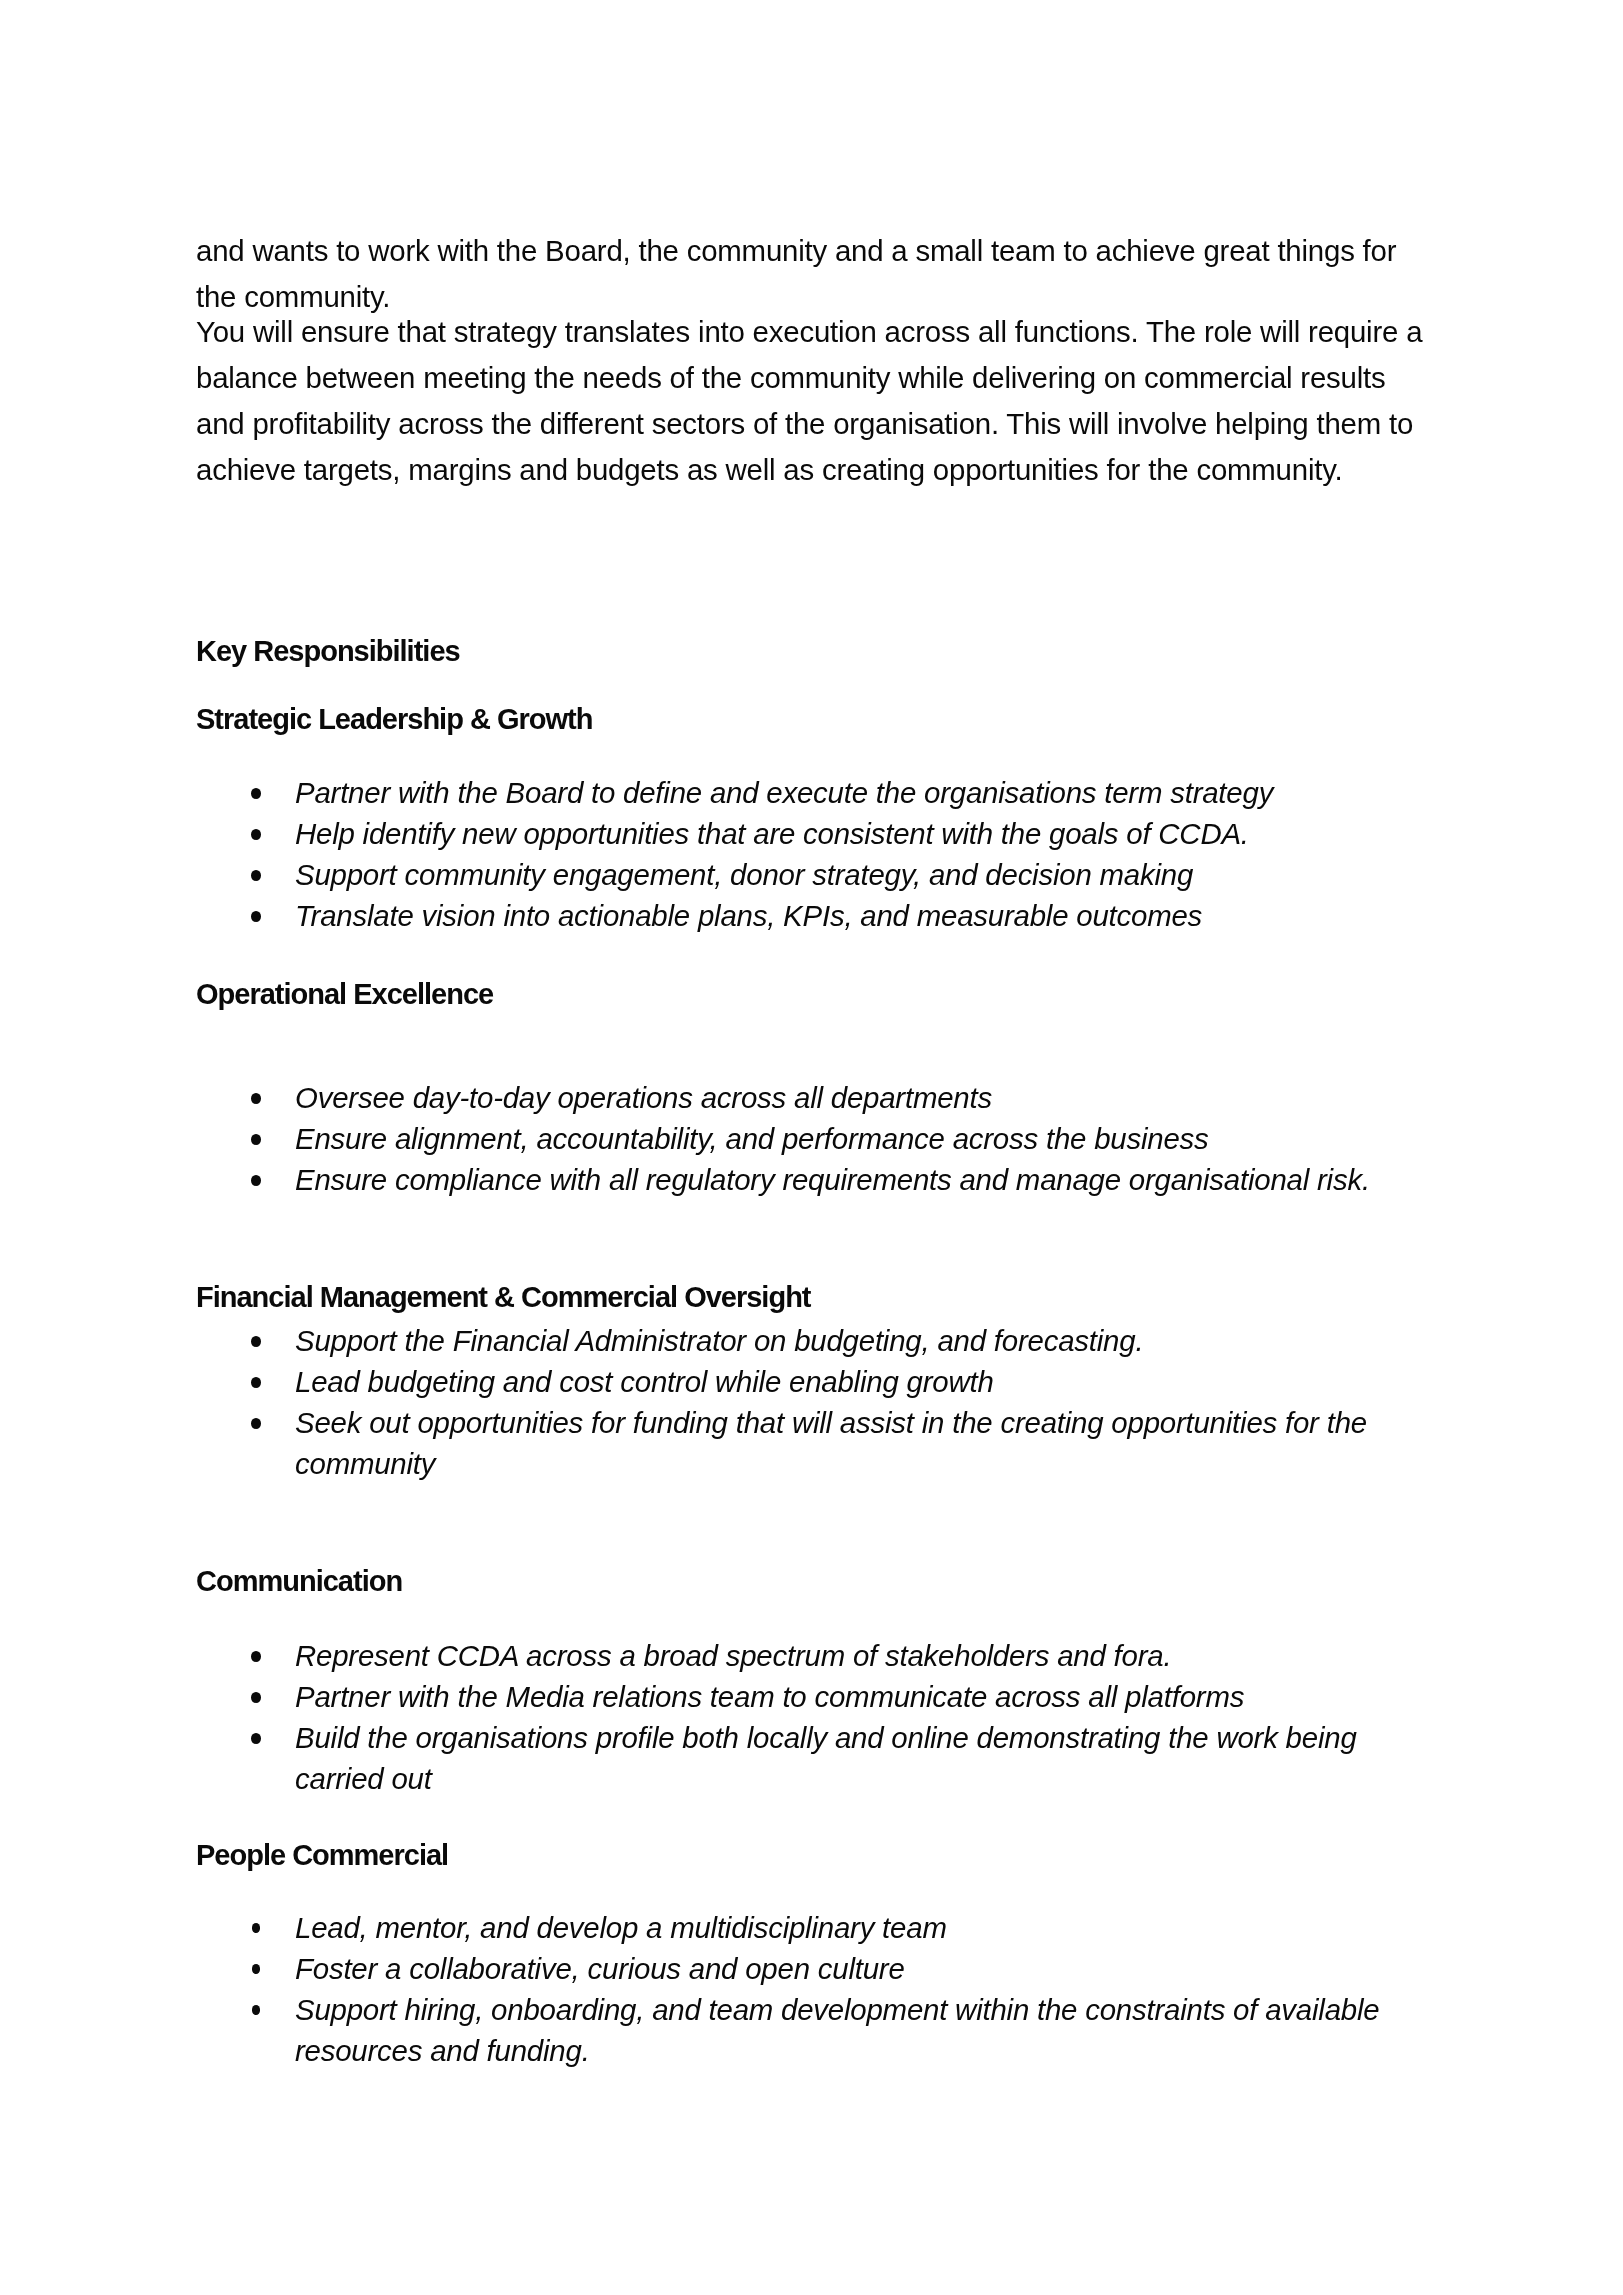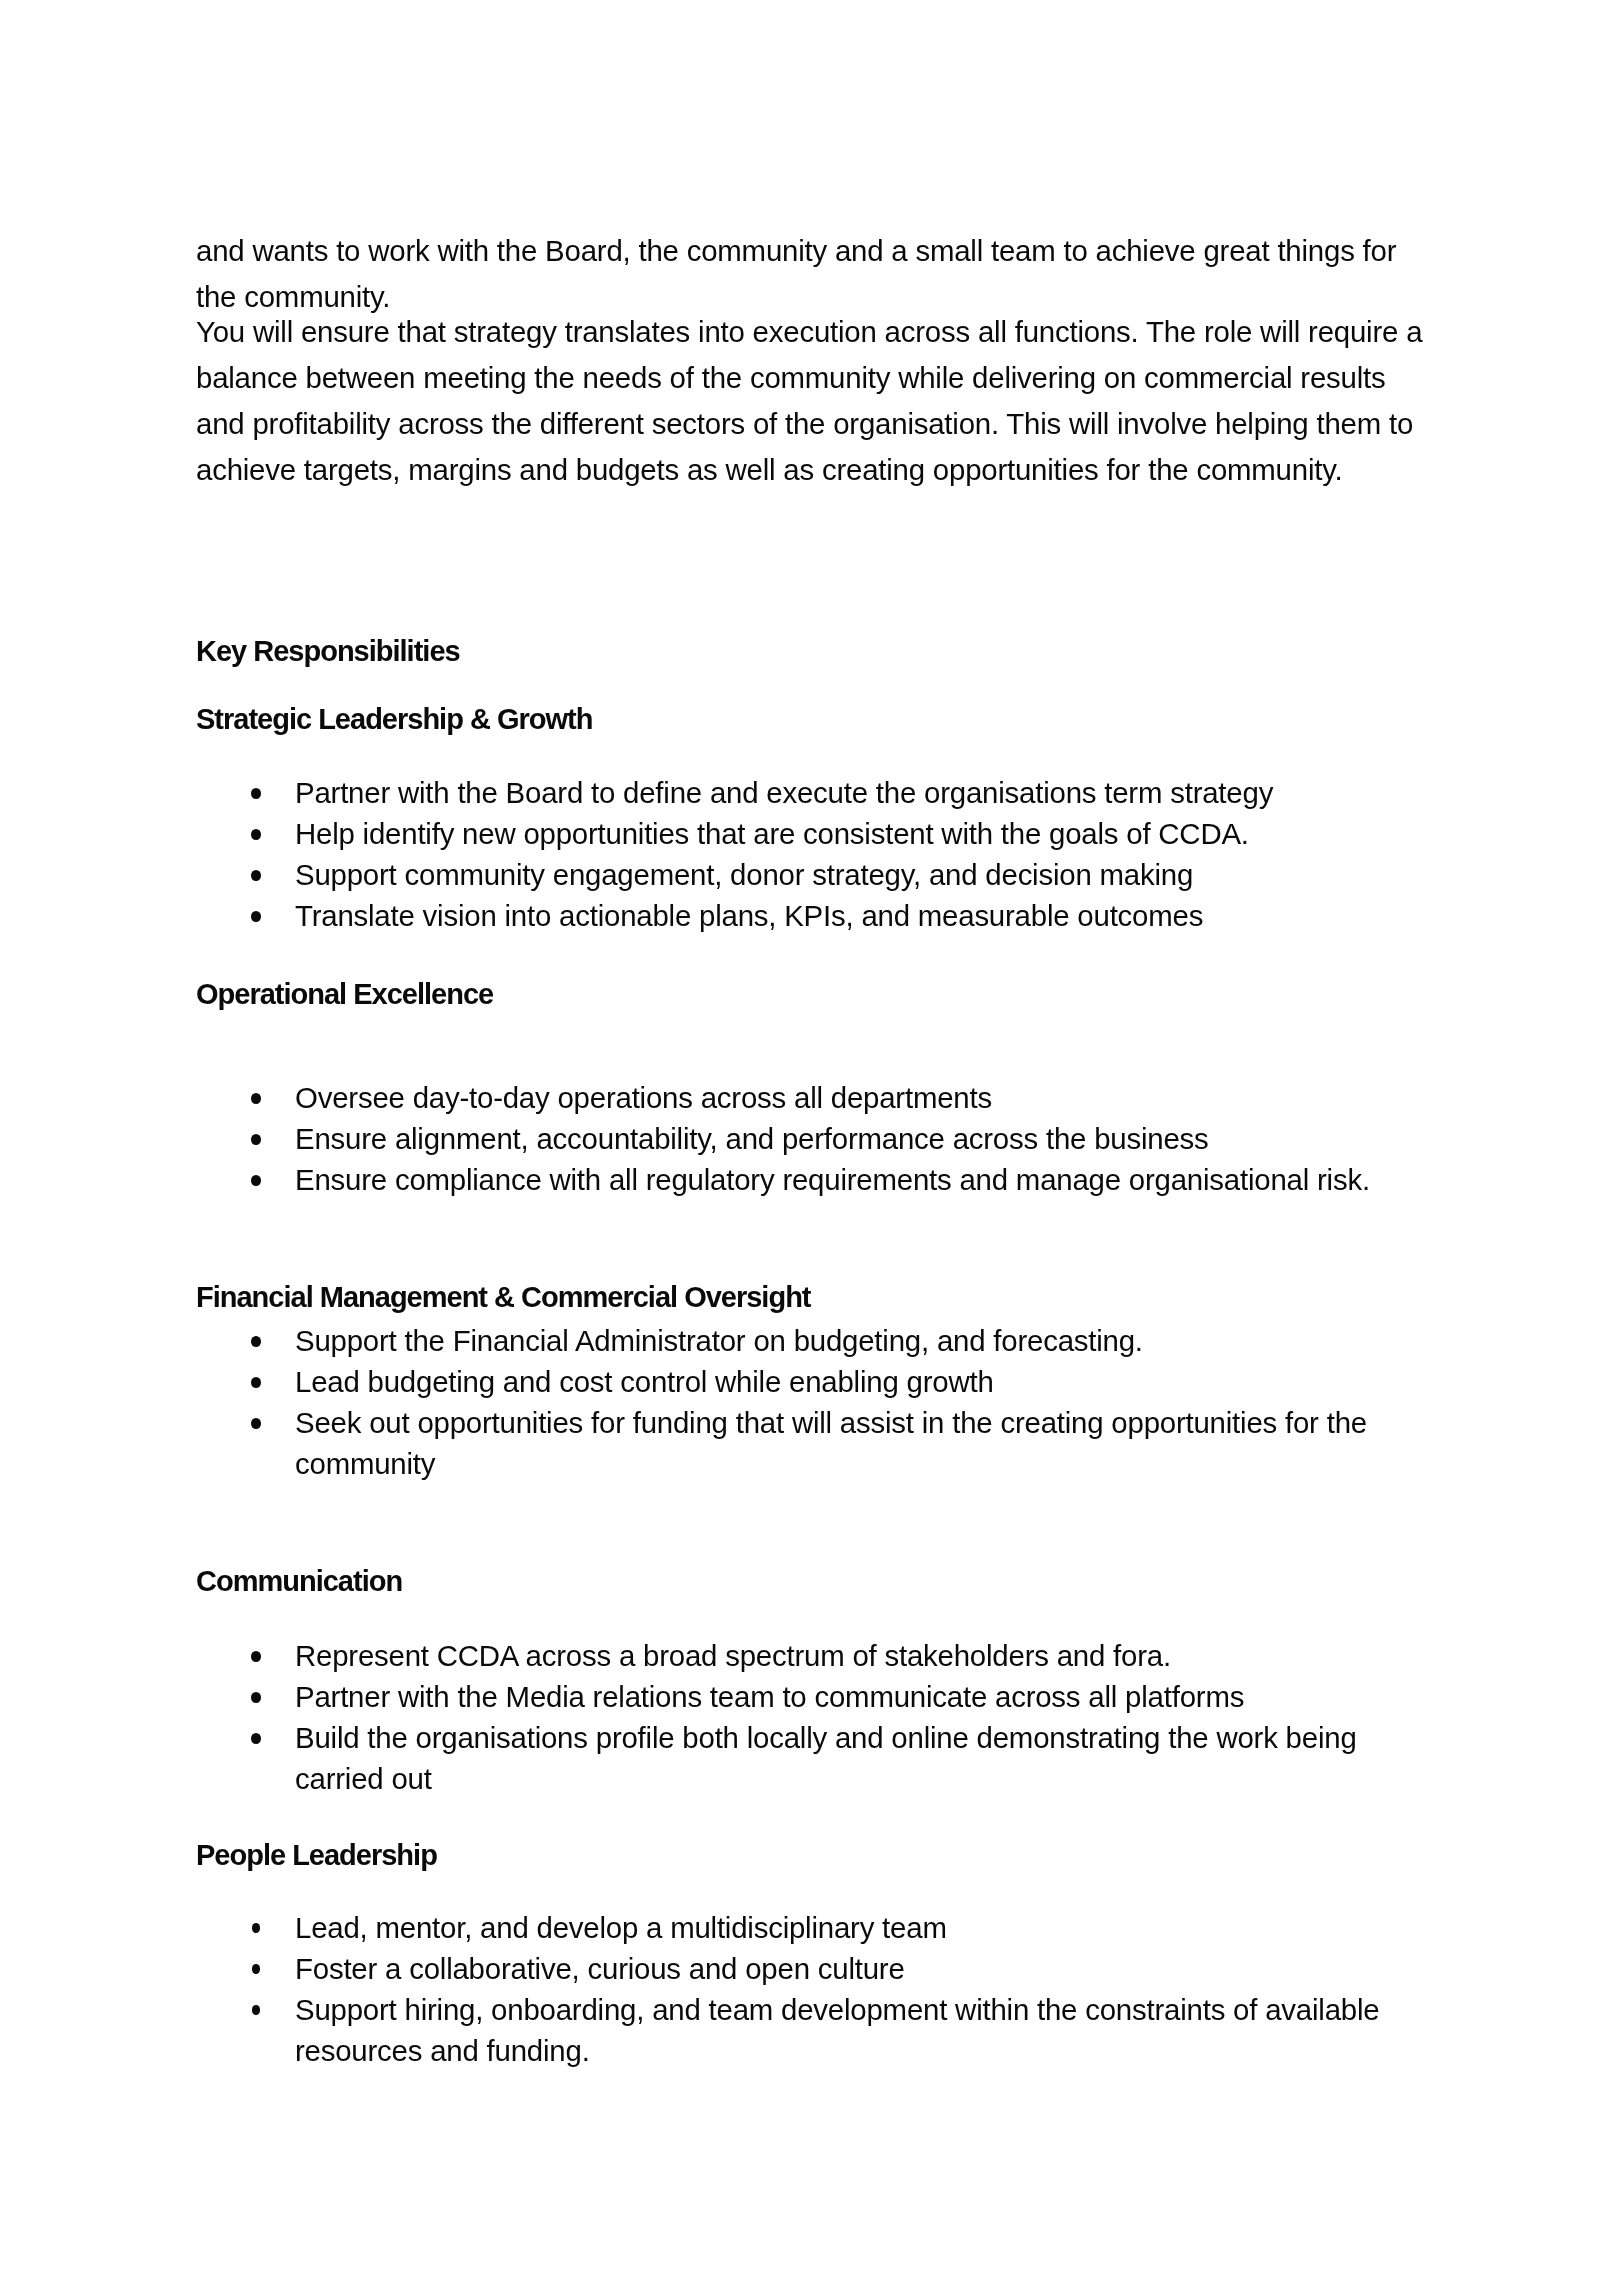--- a/index.html
+++ b/index.html
@@ -1,21 +1,21 @@
 <!DOCTYPE html>
 <html style="font-size:10.5px"><head>
 <meta charset="utf-8">
 <style>
   html, body { margin: 0; padding: 0; background: #ffffff; }
   body { width: 1623px; height: 2295px; position: relative; overflow: hidden;
          font-family: "Liberation Sans", sans-serif; color: #0a0a0a; }
   .page { position: absolute; left: 196px; top: 0; width: 1243px; }
   .para { font-size: 29.4px; line-height: 46px; margin: 0; letter-spacing: -0.2px; }
   .h { font-weight: bold; font-size: 29px; letter-spacing: -1px; margin: 0; position: absolute; left: 0; }
-  ul.bl { list-style: none; margin: 0; padding: 0; position: absolute; left: 0; width: 1256px; }
+  ul.bl { list-style: none; margin: 0; padding: 0; position: absolute; left: 0; width: 1256px; font-style: italic; }
   ul.bl li { position: relative; padding-left: 99px; font-size: 29.4px; line-height: 41px; letter-spacing: -0.2px; }
   ul.bl li .dot { position: absolute; left: 55px; top: 15.7px; width: 9.8px; height: 11px; border-radius: 50%; background: #0a0a0a; }
   ul.bl.small li .dot { width: 7.9px; height: 9.2px; top: 16.4px; left: 56px; }
 </style>
 </head>
 <body>
 
 <div class="page">
 
   <p class="para" style="position:absolute; top:194px; width:1243px;margin-top:34px;">and wants to work with the Board, the community and a small team to achieve great things for the community.</p>
@@ -46,21 +46,21 @@
     <li><span class="dot"></span><span>Seek out opportunities for funding that will assist in the creating opportunities for the community</span></li>
   </ul>
 
   <h3 class="h" style="top:1565px;">Communication</h3>
   <ul class="bl" style="top:1635px;">
     <li><span class="dot"></span><span>Represent CCDA across a broad spectrum of stakeholders and fora.</span></li>
     <li><span class="dot"></span><span>Partner with the Media relations team to communicate across all platforms</span></li>
     <li><span class="dot"></span><span>Build the organisations profile both locally and online demonstrating the work being carried out</span></li>
   </ul>
 
-  <h3 class="h" style="top:1839px;">People Leadership</h3>
+  <h3 class="h" style="top:1839px;">People Commercial</h3>
   <ul class="bl small" style="top:1907px;">
     <li><span class="dot"></span><span>Lead, mentor, and develop a multidisciplinary team</span></li>
     <li><span class="dot"></span><span>Foster a collaborative, curious and open culture</span></li>
     <li><span class="dot"></span><span>Support hiring, onboarding, and team development within the constraints of available resources and funding.</span></li>
   </ul>
 
 </div>
 
 
 </body></html>

